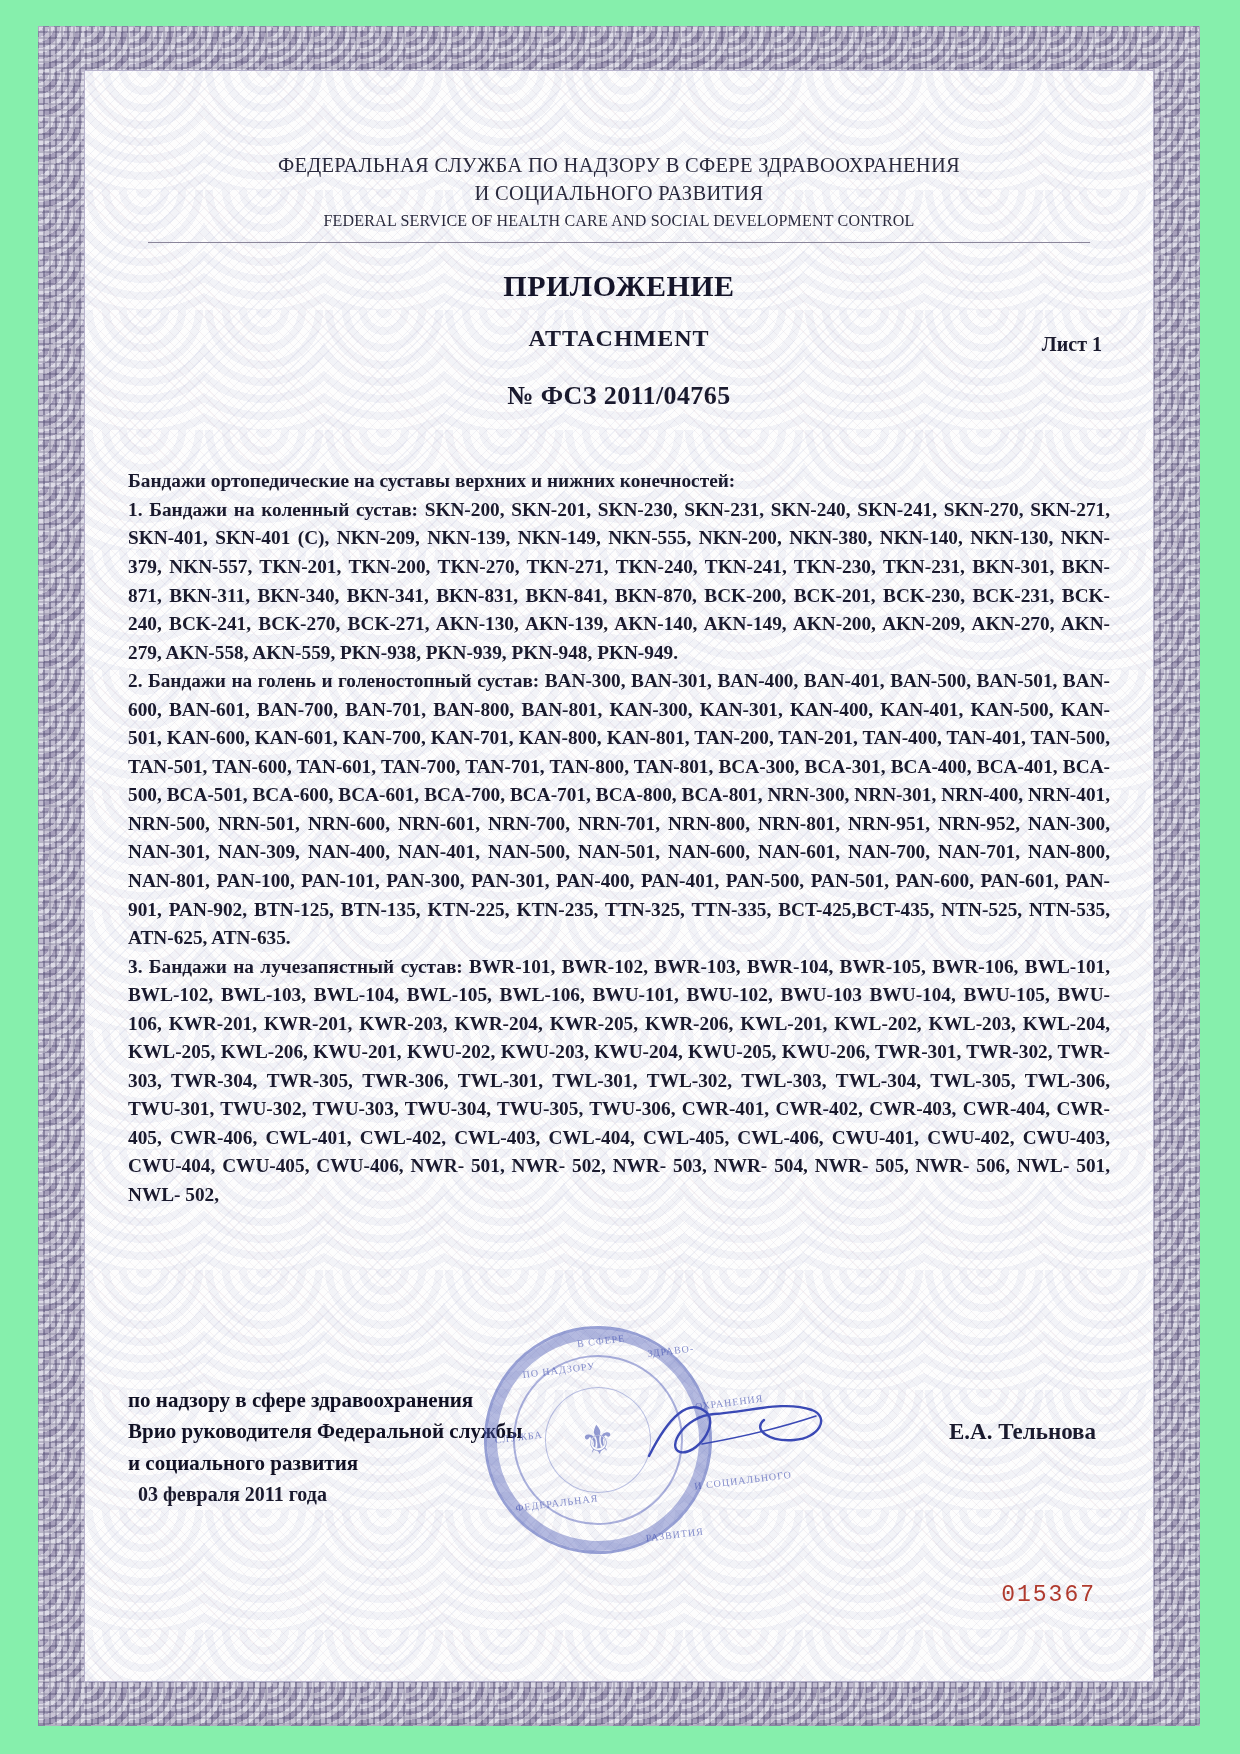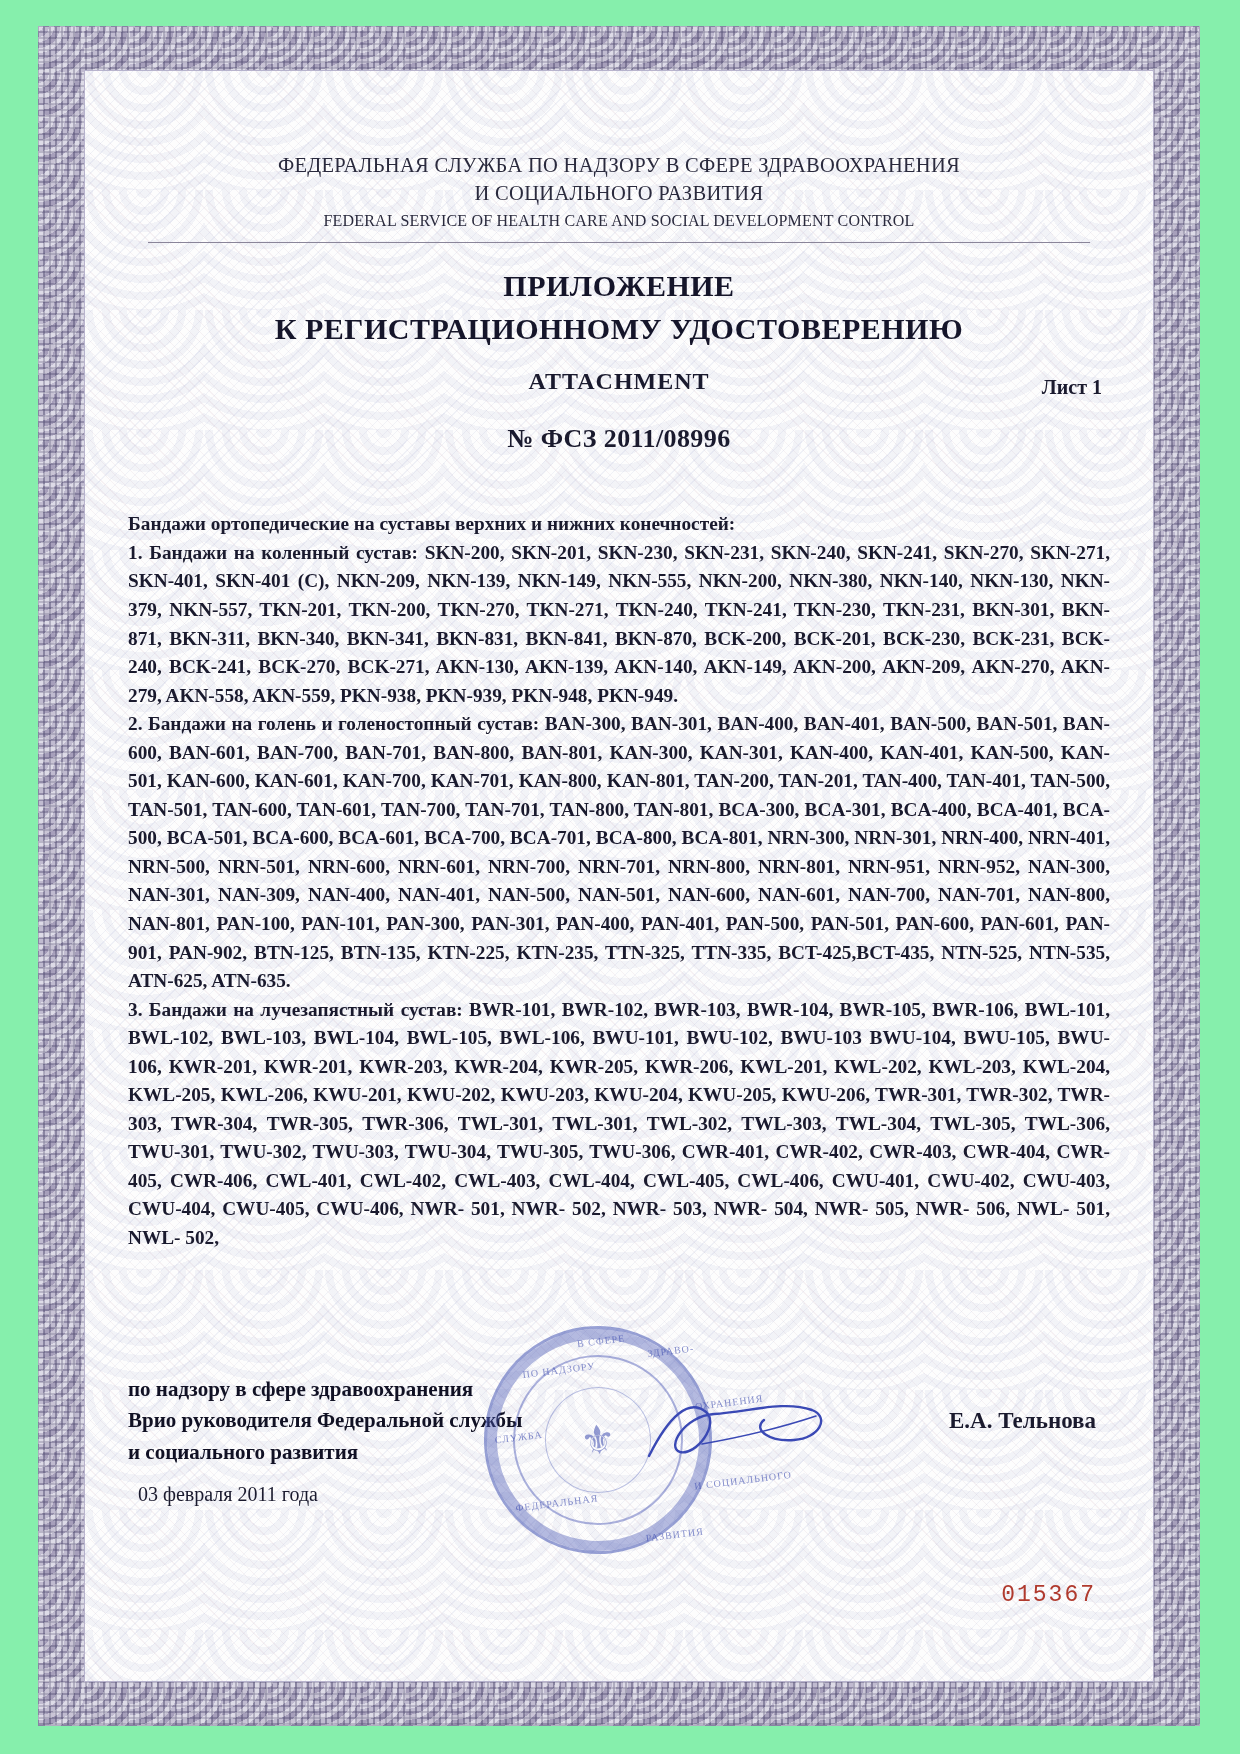--- a/index.html
+++ b/index.html
@@ -173,22 +173,22 @@
     width: 980px;
   }
   .sign-lines {
     font-size: 21px;
     font-weight: bold;
     line-height: 1.5;
     color: #111124;
   }
   .sign-date {
     font-size: 20px;
-    font-weight: normal;
-    margin-top: 15px;
+    font-weight: bold;
+    margin-top: 4px;
     padding-left: 10px;
   }
   .signer {
     position: absolute;
     right: 12px;
     top: 34px;
     font-size: 23px;
     font-weight: bold;
   }
 
@@ -273,26 +273,25 @@
 
       <div class="header">
         <div class="ru1">ФЕДЕРАЛЬНАЯ СЛУЖБА ПО НАДЗОРУ В СФЕРЕ ЗДРАВООХРАНЕНИЯ</div>
         <div class="ru2">И СОЦИАЛЬНОГО РАЗВИТИЯ</div>
         <div class="en">FEDERAL SERVICE OF HEALTH CARE AND SOCIAL DEVELOPMENT CONTROL</div>
       </div>
       <div class="rule"></div>
 
       <div class="title-block">
         <div class="title-ru-1">ПРИЛОЖЕНИЕ</div>
-        <div class="title-ru-2">К РЕГИСТРАЦИОННОМУ УДОСТОВЕРЕНИЮ</div>
         <div class="attach-row">
           <div class="title-en">ATTACHMENT</div>
           <div class="sheet-no">Лист 1</div>
         </div>
-        <div class="reg-number">№ ФСЗ 2011/08996</div>
+        <div class="reg-number">№ ФСЗ 2011/04765</div>
       </div>
 
       <div class="body-text">
         <p class="lead">Бандажи ортопедические на суставы верхних и нижних конечностей:</p>
         <p>1. Бандажи на коленный сустав: SKN-200, SKN-201, SKN-230, SKN-231, SKN-240, SKN-241, SKN-270, SKN-271, SKN-401, SKN-401 (C), NKN-209, NKN-139, NKN-149, NKN-555, NKN-200, NKN-380, NKN-140, NKN-130, NKN-379, NKN-557, TKN-201, TKN-200, TKN-270, TKN-271, TKN-240, TKN-241, TKN-230, TKN-231, BKN-301, BKN-871, BKN-311, BKN-340, BKN-341, BKN-831, BKN-841, BKN-870, BCK-200, BCK-201, BCK-230, BCK-231, BCK-240, BCK-241, BCK-270, BCK-271, AKN-130, AKN-139, AKN-140, AKN-149, AKN-200, AKN-209, AKN-270, AKN-279, AKN-558, AKN-559, PKN-938, PKN-939, PKN-948, PKN-949.</p>
         <p>2. Бандажи на голень и голеностопный сустав: BAN-300, BAN-301, BAN-400, BAN-401, BAN-500, BAN-501, BAN-600, BAN-601, BAN-700, BAN-701, BAN-800, BAN-801, KAN-300, KAN-301, KAN-400, KAN-401, KAN-500, KAN-501, KAN-600, KAN-601, KAN-700, KAN-701, KAN-800, KAN-801, TAN-200, TAN-201, TAN-400, TAN-401, TAN-500, TAN-501, TAN-600, TAN-601, TAN-700, TAN-701, TAN-800, TAN-801, BCA-300, BCA-301, BCA-400, BCA-401, BCA-500, BCA-501, BCA-600, BCA-601, BCA-700, BCA-701, BCA-800, BCA-801, NRN-300, NRN-301, NRN-400, NRN-401, NRN-500, NRN-501, NRN-600, NRN-601, NRN-700, NRN-701, NRN-800, NRN-801, NRN-951, NRN-952, NAN-300, NAN-301, NAN-309, NAN-400, NAN-401, NAN-500, NAN-501, NAN-600, NAN-601, NAN-700, NAN-701, NAN-800, NAN-801, PAN-100, PAN-101, PAN-300, PAN-301, PAN-400, PAN-401, PAN-500, PAN-501, PAN-600, PAN-601, PAN-901, PAN-902, BTN-125, BTN-135, KTN-225, KTN-235, TTN-325, TTN-335, BCT-425,BCT-435, NTN-525, NTN-535, ATN-625, ATN-635.</p>
         <p>3. Бандажи на лучезапястный сустав: BWR-101, BWR-102, BWR-103, BWR-104, BWR-105, BWR-106, BWL-101, BWL-102, BWL-103, BWL-104, BWL-105, BWL-106, BWU-101, BWU-102, BWU-103 BWU-104, BWU-105, BWU-106, KWR-201, KWR-201, KWR-203, KWR-204, KWR-205, KWR-206, KWL-201, KWL-202, KWL-203, KWL-204, KWL-205, KWL-206, KWU-201, KWU-202, KWU-203, KWU-204, KWU-205, KWU-206, TWR-301, TWR-302, TWR-303, TWR-304, TWR-305, TWR-306, TWL-301, TWL-301, TWL-302, TWL-303, TWL-304, TWL-305, TWL-306, TWU-301, TWU-302, TWU-303, TWU-304, TWU-305, TWU-306, CWR-401, CWR-402, CWR-403, CWR-404, CWR-405, CWR-406, CWL-401, CWL-402, CWL-403, CWL-404, CWL-405, CWL-406, CWU-401, CWU-402, CWU-403, CWU-404, CWU-405, CWU-406, NWR- 501, NWR- 502, NWR- 503, NWR- 504, NWR- 505, NWR- 506, NWL- 501, NWL- 502,</p>
       </div>
 
       <div class="sign-block">

